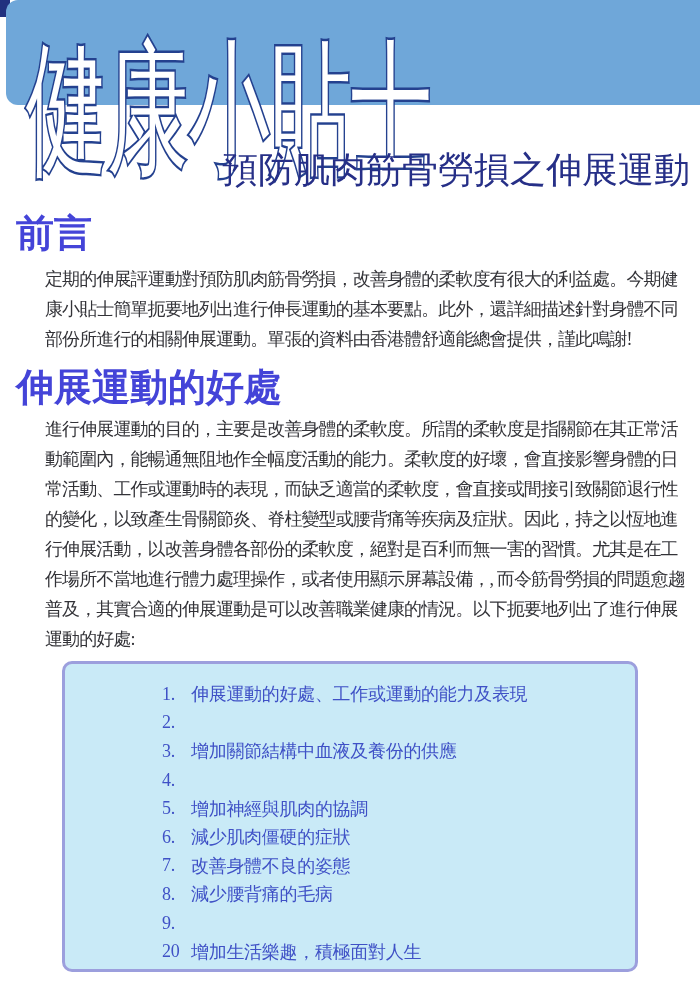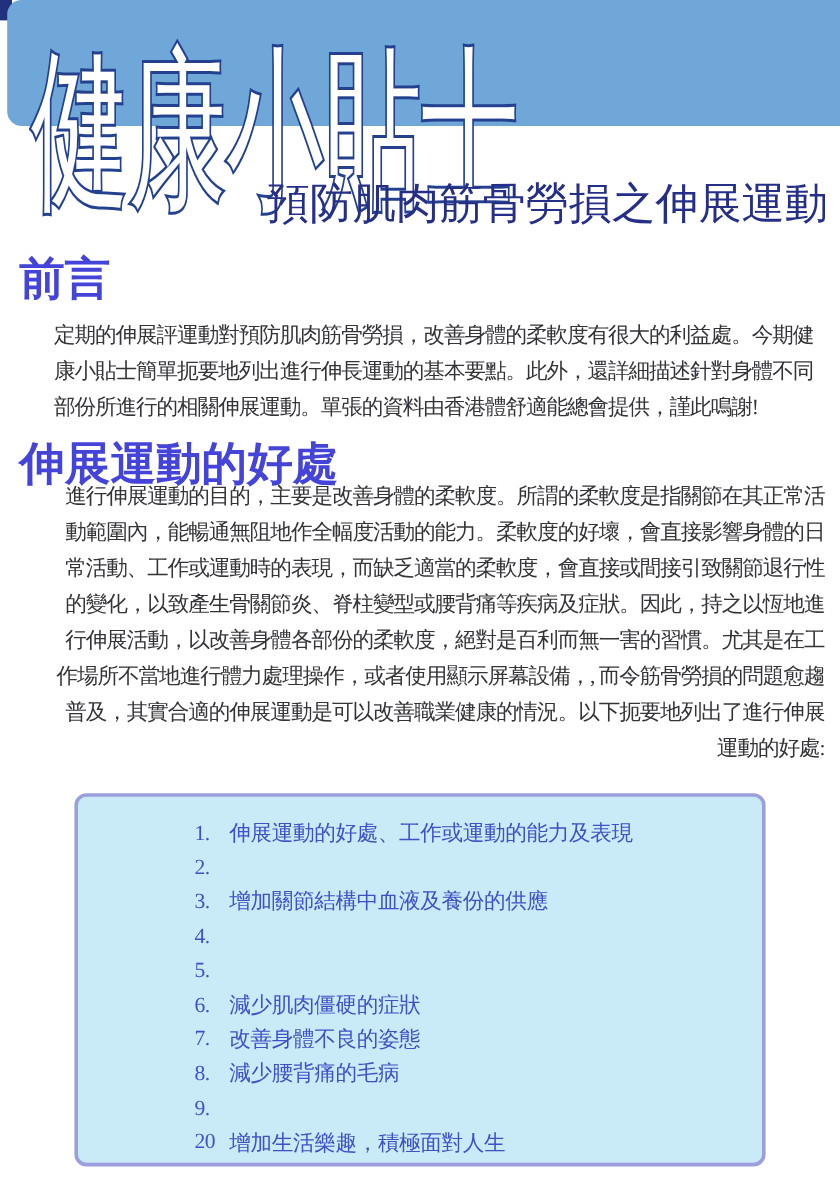--- a/index.html
+++ b/index.html
@@ -60,21 +60,21 @@
   .para{
     position:absolute;left:33px;width:642px;
     font-size:18px;line-height:30px;
     letter-spacing:-0.9px;
     color:var(--body-text,#333338);
     white-space:pre-line;
     text-align:left;
     margin-left:12px;
   }
   #para-preface{top:264px;}
-  #para-benefits{top:398px;text-align:right;}
+  #para-benefits{top:414px;}
   .benefits-box{
     position:absolute;left:62px;top:661px;width:576px;height:311px;
     background:var(--box-bg,#c9eaf7);
     border:3px solid var(--box-border,#9c9fdd);
     border-radius:10px;
     padding:16px 10px 0 97px;
   }
   .benefit-item{
     display:flex;
     height:28.6px;
@@ -123,20 +123,21 @@
       </div>
       <div class="benefit-item">
         <span class="num">3.</span>
         <span>增加關節結構中血液及養份的供應</span>
       </div>
       <div class="benefit-item">
         <span class="num">4.</span>
       </div>
       <div class="benefit-item">
         <span class="num">5.</span>
+        <span>增加神經與肌肉的協調</span>
       </div>
       <div class="benefit-item">
         <span class="num">6.</span>
         <span>減少肌肉僵硬的症狀</span>
       </div>
       <div class="benefit-item">
         <span class="num">7.</span>
         <span>改善身體不良的姿態</span>
       </div>
       <div class="benefit-item">

